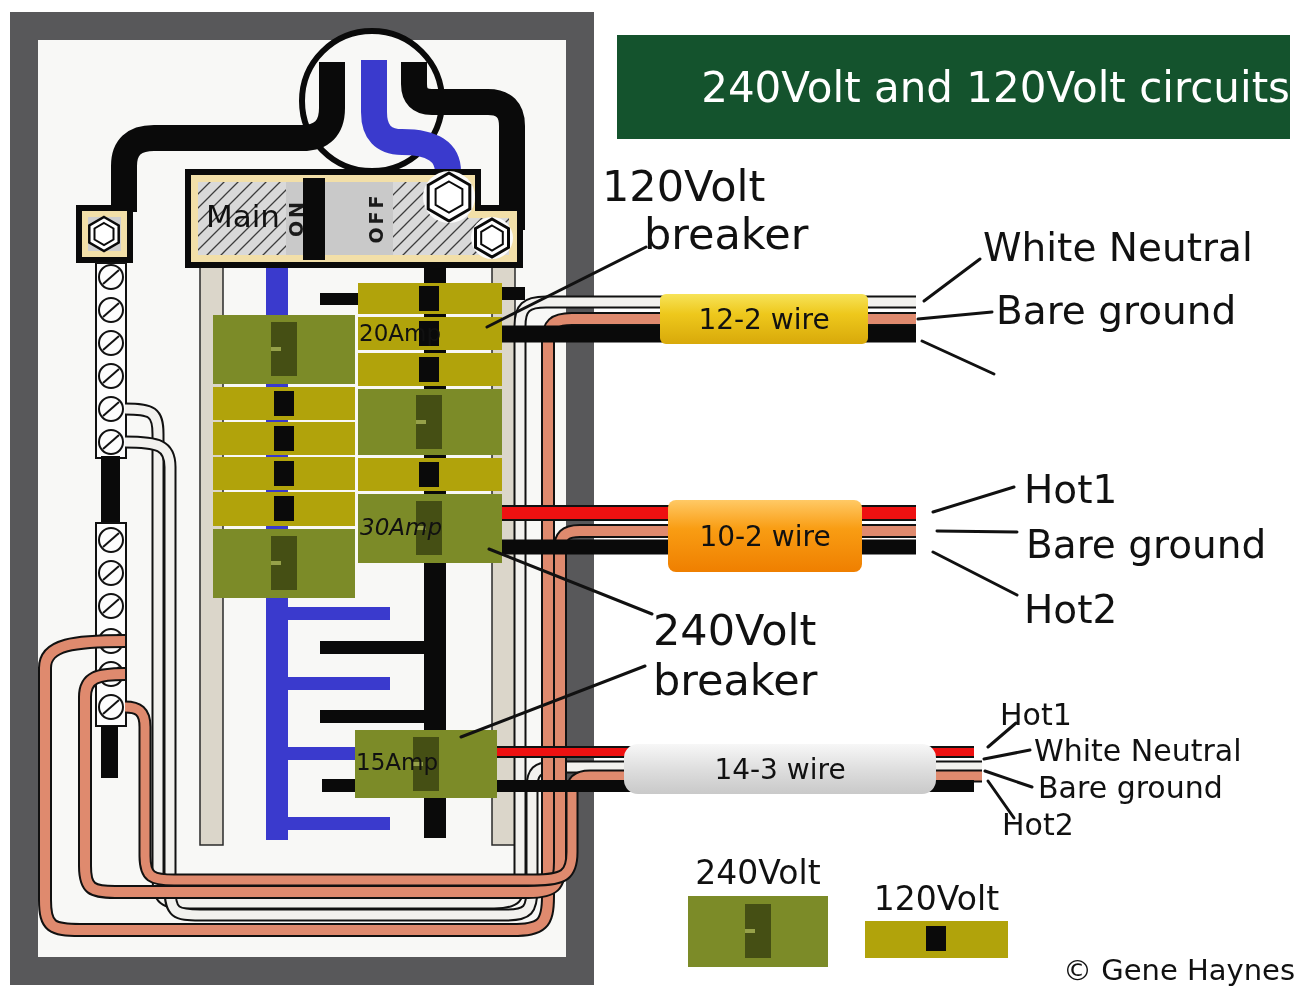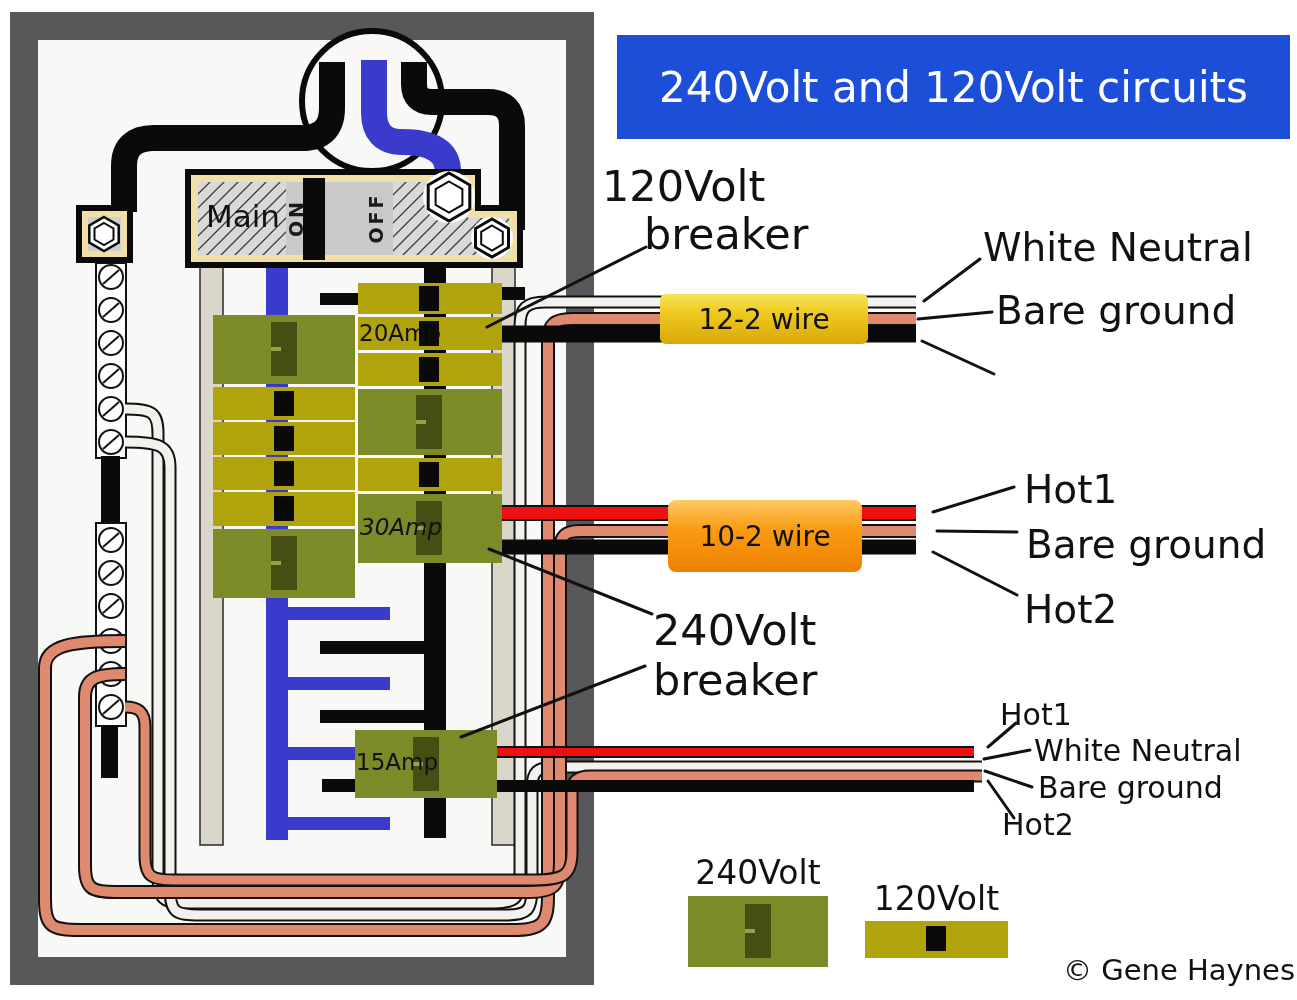--- a/index.html
+++ b/index.html
@@ -9,21 +9,21 @@
   #gfx{z-index:0;}
   #overlay{z-index:3;pointer-events:none;}
   .breaker{position:absolute;z-index:1;}
   .br-y{background:#b1a30b;}
   .br-o{background:#7c8b28;}
   .sw-y{position:absolute;width:20px;height:25px;background:#0a0a0a;left:61px;top:4px;}
   .sw-o{position:absolute;width:26px;height:54px;background:#454f14;left:58px;top:7px;}
   .sw-o .notch{position:absolute;left:0;top:25px;width:10px;height:4px;background:#96a149;}
   .t{position:absolute;z-index:4;white-space:nowrap;line-height:1.08;}
   .banner{position:absolute;z-index:2;left:617px;top:35px;width:673px;height:104px;
-          background:#1d4ed8;color:#ffffff;display:flex;align-items:center;justify-content:center;
+          background:#14532d;color:#ffffff;display:flex;align-items:center;justify-content:flex-end;
           font-size:42px;}
   .cablebox{position:absolute;z-index:2;display:flex;align-items:center;justify-content:center;
             font-size:28px;color:#111;}
   .box12{left:660px;top:294px;width:208px;height:50px;border-radius:6px;
          background:linear-gradient(180deg,#f7e358,#eec81c 40%,#d8a90a);}
   .box10{left:668px;top:500px;width:194px;height:72px;border-radius:8px;
          background:linear-gradient(180deg,#ffc965,#f99d13 40%,#ef7f00);}
   .box14{left:624px;top:744px;width:312px;height:50px;border-radius:14px;
          background:linear-gradient(180deg,#f7f7f7,#dcdcdc 55%,#c9c9c9);}
   .callout{font-size:43px;}
@@ -216,20 +216,23 @@
 <div class="banner">
   <span>240Volt and 120Volt circuits</span>
 </div>
 
 <div class="cablebox box12">
   <span>12-2 wire</span>
 </div>
 <div class="cablebox box10">
   <span>10-2 wire</span>
 </div>
+<div class="cablebox box14">
+  <span>14-3 wire</span>
+</div>
 
 <div class="t mainlbl" style="left:206px;top:200px;">Main</div>
 <div class="t vert" style="left:266px;top:208px;">ON</div>
 <div class="t vert" style="left:346px;top:208px;">OFF</div>
 <div class="t amp" style="left:359px;top:321px;">20Amp</div>
 <div class="t amp" style="left:360px;top:515px;font-style:italic;">30Amp</div>
 <div class="t amp" style="left:356px;top:750px;">15Amp</div>
 
 <div class="t callout" style="left:602px;top:163px;">120Volt</div>
 <div class="t callout" style="left:644px;top:211px;">breaker</div>

